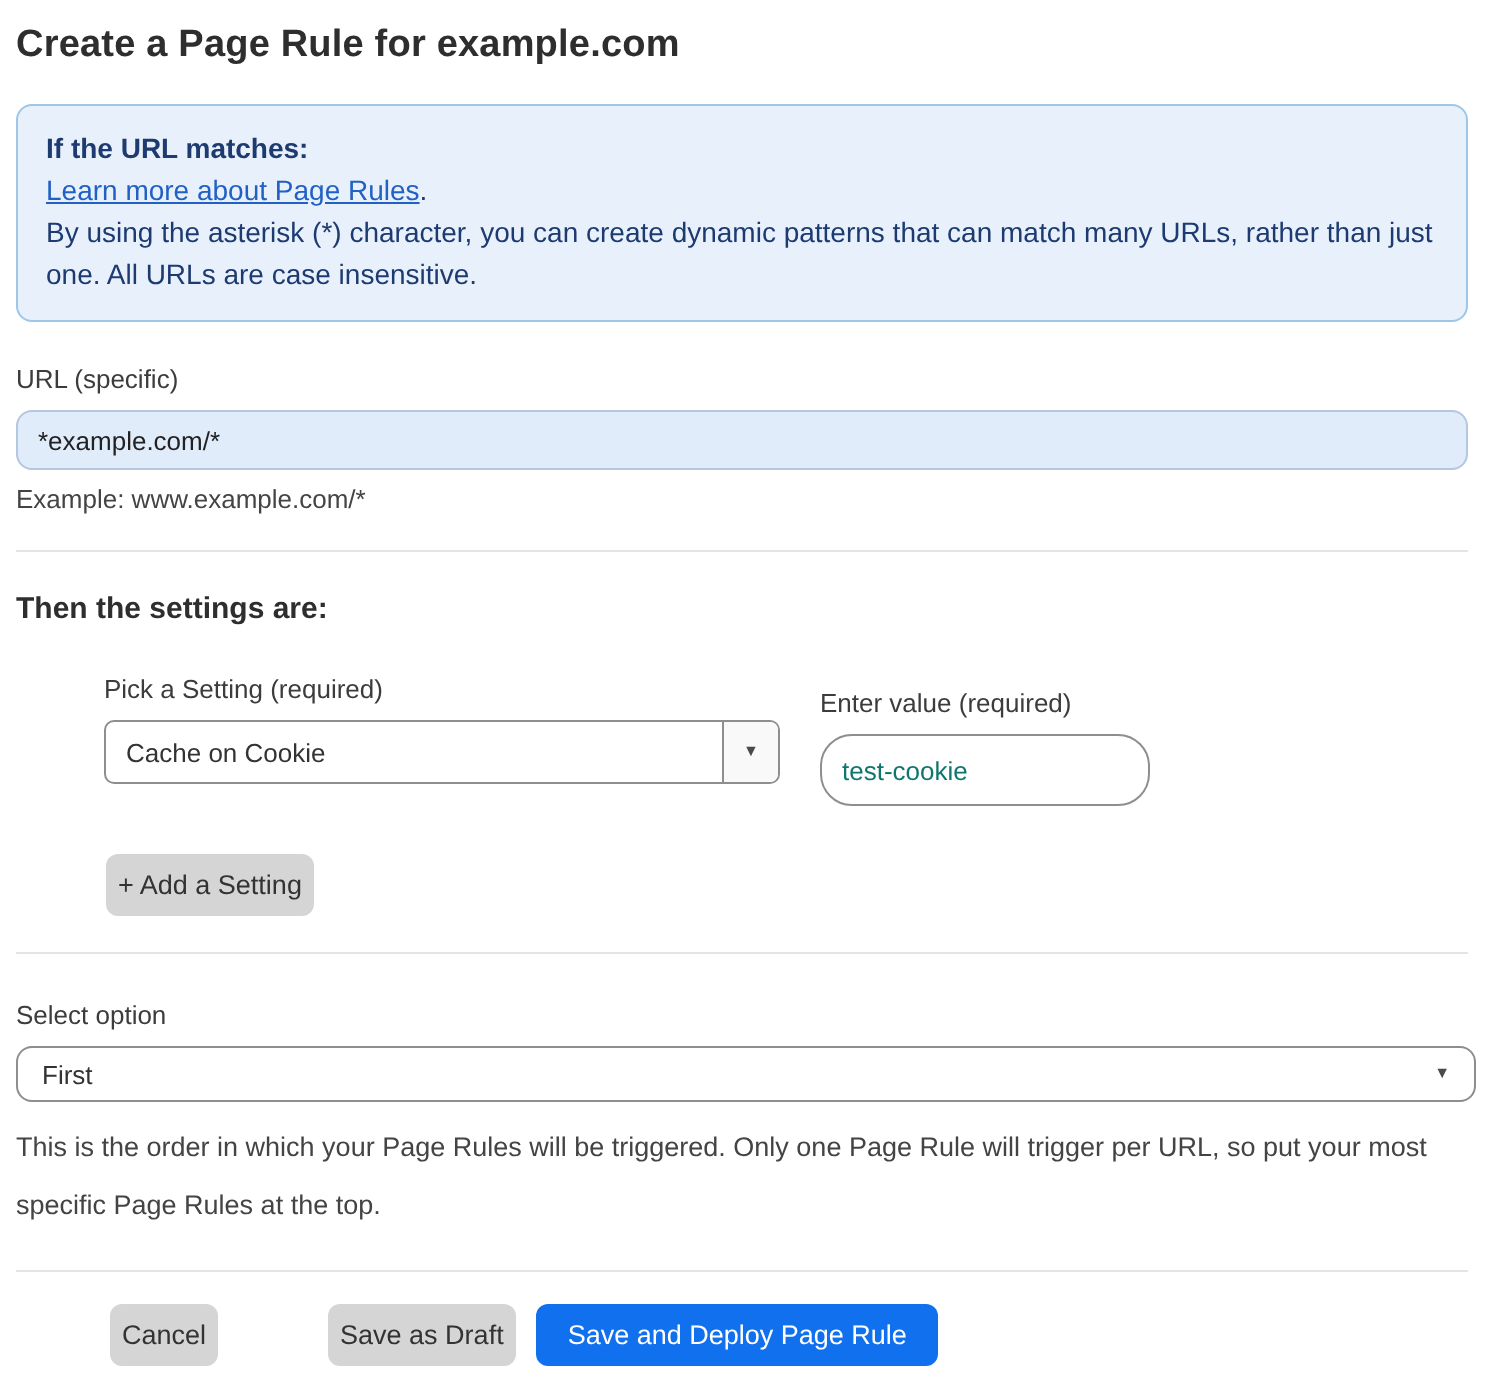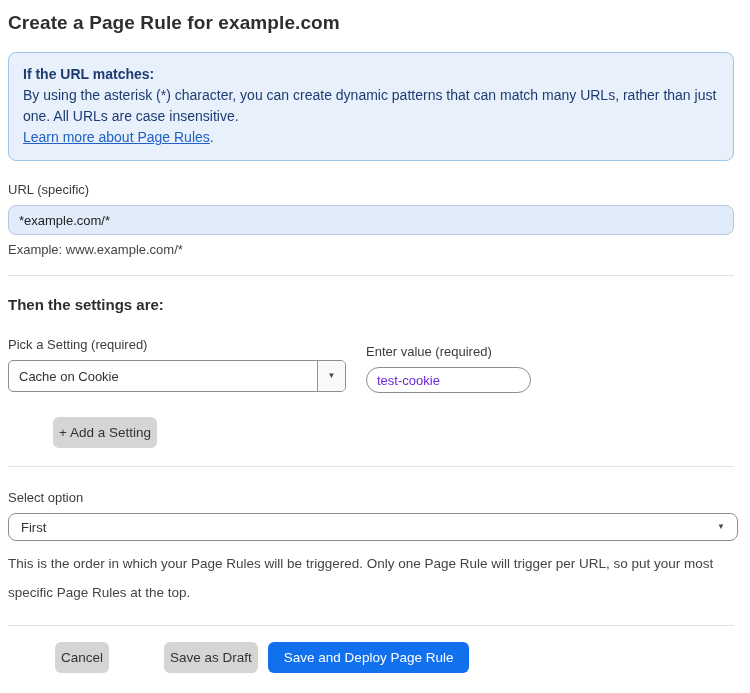--- a/index.html
+++ b/index.html
@@ -50,21 +50,21 @@
   }
   .helper-text{font-size:13px; color:var(--helper); margin-top:7px;}
 
   hr.divider{border:none; border-top:1px solid var(--divider); margin:18px 0 0 0;}
 
   .section-heading{
     font-size:15px; font-weight:700; color:var(--heading);
     margin:20px 0 0 0;
   }
 
-  .settings-row{display:flex; margin-top:24px;}
+  .settings-row{display:flex; margin-top:24px;margin-left:44px;}
   .settings-col-left{width:338px; margin-right:20px;}
   .settings-col-right{margin-top:7px;}
 
   .select-box{
     display:flex; align-items:stretch;
     width:338px; height:32px;
     border:1px solid var(--ctrl-border); border-radius:5px;
     background:#fff; cursor:pointer; overflow:hidden;
   }
   .select-box .select-value{
@@ -72,23 +72,23 @@
     padding-left:10px; font-size:13px; color:#333;
   }
   .select-box .arrow-btn{
     width:28px; display:flex; align-items:center; justify-content:center;
     border-left:1px solid var(--ctrl-border);
     background:#f9f9f9;
   }
   .arrow-glyph{font-size:8px; color:#4a4a4a; line-height:1;}
 
   .value-input{
-    width:165px; height:26px;
+    width:165px; height:36px;
     border:1px solid var(--ctrl-border); border-radius:16px;
-    padding:0 10px; font-size:13px; color:#6d28d9;
+    padding:0 10px; font-size:13px; color:#0f766e;
     font-family:"Liberation Sans", sans-serif;
     background:#fff; outline:none;
   }
 
   .btn{
     border:none; border-radius:6px;
     font-size:13.5px; font-family:"Liberation Sans", sans-serif;
     cursor:pointer; display:inline-block;
   }
   .btn-gray{background:var(--gray-btn); color:#333; padding:8px 6px;margin-left:45px;}
@@ -114,22 +114,22 @@
 </style>
 </head>
 <body>
 
 <div class="container">
 
   <h1 class="page-title">Create a Page Rule for example.com</h1>
 
   <div class="info-box">
     <b>If the URL matches:</b>
+    <div><a class="info-link">Learn more about Page Rules</a><span>.</span></div>
     <div>By using the asterisk (*) character, you can create dynamic patterns that can match many URLs, rather than just one. All URLs are case insensitive.</div>
-    <div><a class="info-link">Learn more about Page Rules</a><span>.</span></div>
   </div>
 
   <label class="field-label">URL (specific)</label>
   <input class="url-input" type="text" value="*example.com/*" style="">
   <div class="helper-text">Example: www.example.com/*</div>
 
   <hr class="divider">
 
   <h2 class="section-heading">Then the settings are:</h2>
 

